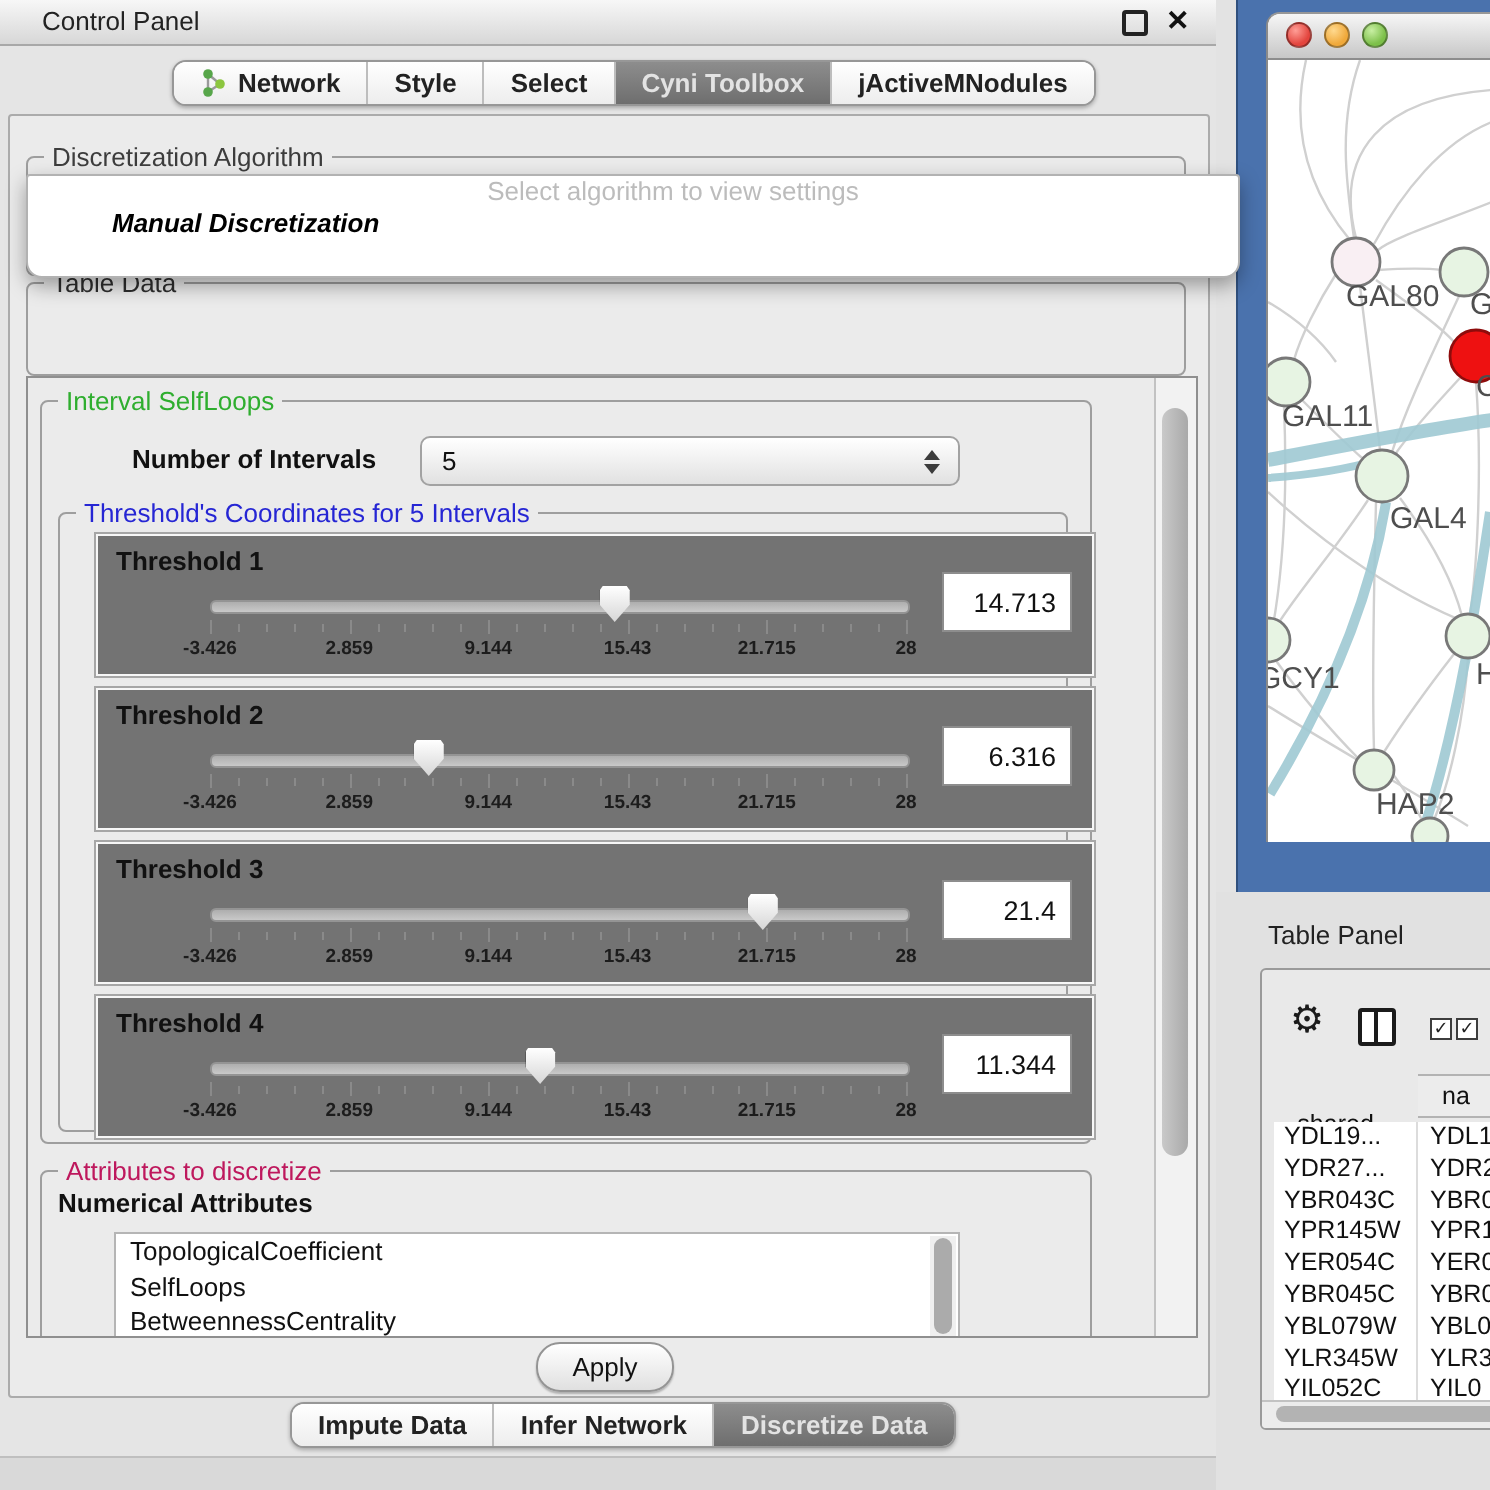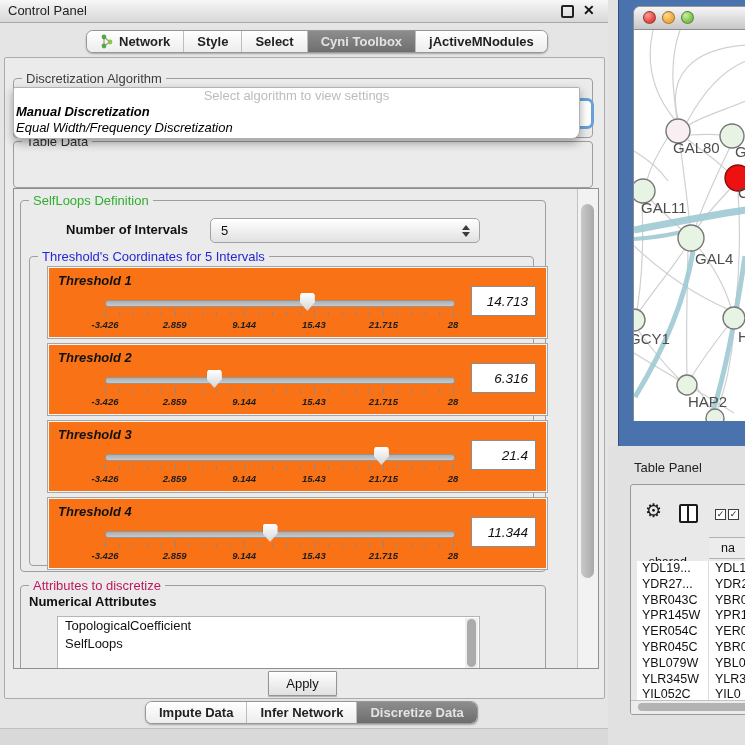--- a/index.html
+++ b/index.html
@@ -3,21 +3,21 @@
 <meta charset="utf-8">
 <style>
   html,body{margin:0;padding:0;}
   body{width:745px;height:745px;position:relative;overflow:hidden;
        font-family:"Liberation Sans",sans-serif;background:#d9d9d9;color:#111;}
   
   .cp-window{position:absolute;left:0;top:0;width:608px;height:728px;background:#e5e5e5;
              border-right:1px solid #b9b9b9;border-bottom:1px solid #bfbfbf;}
   .titlebar{position:absolute;left:0;top:0;width:100%;height:22px;
             background:linear-gradient(#f7f7f7,#d7d7d7);border-bottom:1px solid #a8a8a8;}
-  .titlebar .t{position:absolute;left:8px;top:3px;font-size:13px;color:#222;}
+  .titlebar .t{position:absolute;left:21px;top:3px;font-size:13px;color:#222;}
   .float-ic{position:absolute;left:561px;top:5px;width:9px;height:9px;border:2px solid #222;border-radius:2px;}
   .close-ic{position:absolute;left:583px;top:2px;font-size:14px;font-weight:bold;color:#111;line-height:17px;}
   
   .seg{position:absolute;display:flex;border:1px solid #979797;border-radius:7px;overflow:hidden;
        background:#fff;box-shadow:0 1px 2px rgba(0,0,0,.28);}
   .seg-item{padding:3px 13px;font-size:13px;font-weight:bold;color:#222;display:flex;align-items:center;gap:5px;
             background:linear-gradient(#ffffff,#ededed);border-right:1px solid #bdbdbd;white-space:nowrap;}
   .seg-item:last-child{border-right:none;}
   .seg-item.sel{background:linear-gradient(#8d8d8d,#6e6e6e);color:#e3e3e3;justify-content:flex-end;}
   
@@ -29,52 +29,52 @@
          font-size:13px;color:#111;display:flex;align-items:center;padding:0 10px;box-shadow:inset 0 1px 0 #fff;}
   .combo .arrows{position:absolute;right:9px;top:50%;transform:translateY(-50%);}
   .arr-up{width:0;height:0;border-left:4px solid transparent;border-right:4px solid transparent;
           border-bottom:5px solid #3c3c3c;margin-bottom:2px;}
   .arr-dn{width:0;height:0;border-left:4px solid transparent;border-right:4px solid transparent;
           border-top:5px solid #3c3c3c;}
   
   .focus-combo{position:absolute;left:22px;top:98px;width:566px;height:25px;background:#fff;
                border:3px solid #67a1d7;border-radius:7px;z-index:1;}
   .popup{position:absolute;left:13px;top:87px;width:565px;height:50px;background:#fff;z-index:5;
-         border:1px solid #b2b2b2;border-radius:2px 2px 8px 8px;box-shadow:0 4px 10px rgba(0,0,0,.35);}
+         border:1px solid #b2b2b2;border-radius:2px 2px 8px 8px;box-shadow:0 4px 10px rgba(0,0,0,.35);padding-left:40px;}
   .popup-hint{text-align:center;color:#bcbcbc;font-size:13px;height:16px;line-height:16px;}
   .popup-opt{font-size:13px;height:16px;line-height:16px;padding-left:2px;color:#000;font-style:italic;}
   .popup-opt.bold{font-weight:bold;}
   
   .scrollpane{position:absolute;left:13px;top:188px;width:584px;height:479px;border:1px solid #8f8f8f;
               background:#ebebeb;overflow:hidden;}
   .vsb{position:absolute;right:0;top:0;width:20px;height:100%;background:#f2f2f2;border-left:1px solid #c2c2c2;}
   .vsb-thumb{position:absolute;left:3px;top:15px;width:13px;height:374px;border-radius:7px;
              background:linear-gradient(90deg,#c9c9c9,#a9a9a9);}
   
-  .th-panel{position:absolute;left:33px;width:499px;height:71px;border:1px solid #a6a6a6;background:#f97316;
-            box-shadow:inset 0 0 0 1px #f7f7f7;font-style:italic;}
+  .th-panel{position:absolute;left:33px;width:499px;height:71px;border:1px solid #a6a6a6;background:#737373;
+            box-shadow:inset 0 0 0 1px #f7f7f7;}
   .th-label{position:absolute;left:10px;top:6px;font-size:13px;font-weight:bold;}
   .track{position:absolute;left:57px;top:33px;width:348px;height:5px;border:1px solid #949494;border-radius:3px;
          background:linear-gradient(#aeaeae,#c9c9c9);}
   .thumb{position:absolute;top:-8px;width:15px;height:18px;background:linear-gradient(#ffffff,#d6d6d6);
          clip-path:polygon(10% 0,90% 0,100% 12%,100% 52%,50% 100%,0 52%,0 12%);
          filter:drop-shadow(0 0 1px rgba(0,0,0,.6));}
   .ticks{position:absolute;left:57px;top:43px;width:348px;height:8px;}
   .tick{position:absolute;width:1px;height:4px;top:2px;background:#8a8a8a;}
   .tick.major{height:7px;top:0;}
   .tick-labels{position:absolute;left:57px;top:52px;width:348px;height:12px;font-size:9.5px;font-weight:bold;color:#1c1c1c;}
   .ticklab{position:absolute;transform:translateX(-50%);white-space:nowrap;}
   .val-box{position:absolute;right:11px;top:19px;width:56px;height:28px;background:#fff;border:1px solid #8d8d8d;
            font-size:13.5px;display:flex;align-items:center;justify-content:flex-end;padding-right:7px;}
   
   .attr-list{position:absolute;left:55px;top:614px;width:421px;height:120px;background:#fff;border:1px solid #b5b5b5;}
   .attr-item{font-size:13px;line-height:17.5px;padding-left:7px;white-space:nowrap;}
   .list-vsb{position:absolute;right:1px;top:1px;width:13px;height:50px;background:#efefef;}
   .list-vsb-thumb{position:absolute;left:2px;top:1px;width:9px;height:48px;border-radius:5px;background:#ababab;}
-  .apply-btn{position:absolute;left:268px;top:671px;width:67px;height:23px;border:1px solid #949494;border-radius:1px;
+  .apply-btn{position:absolute;left:268px;top:671px;width:67px;height:23px;border:1px solid #949494;border-radius:12px;
              background:linear-gradient(#ffffff,#e0e0e0);font-size:13px;display:flex;align-items:center;
              justify-content:center;box-shadow:0 1px 1px rgba(0,0,0,.25);}
   
   .net-ic{width:14px;height:15px;display:inline-block;}
   
   .right-bg{position:absolute;left:608px;top:0;width:137px;height:446px;background:#e3e3e3;}
   .net-blue{position:absolute;left:618px;top:0;width:127px;height:446px;background:#4a72ad;border-left:1px solid #30507e;}
   .mac-window{position:absolute;left:633px;top:6px;width:112px;height:414px;border-radius:7px 0 0 0;overflow:hidden;
               border-left:1px solid #8a8a8a;border-top:1px solid #979797;background:#fff;}
   .mac-titlebar{position:relative;height:22px;background:linear-gradient(#f6f6f6,#c7c7c7);border-bottom:1px solid #8d8d8d;}
@@ -142,34 +142,33 @@
   <div class="main-panel"></div>
 
   <div class="groupbox" style="left:13px;top:78px;width:578px;height:58px;">
     <div class="gtitle" style="color:#3d3d3d;">Discretization Algorithm</div>
   </div>
   <div class="focus-combo"></div>
 
   <div class="popup">
     <div class="popup-hint">Select algorithm to view settings</div>
     <div class="popup-opt bold">Manual Discretization</div>
-    <div class="popup-opt">Equal Width/Frequency Discretization</div>
   </div>
 
   <div class="groupbox" style="left:13px;top:141px;width:578px;height:45px;">
     <div class="gtitle" style="color:#2e2e2e;">Table Data</div>
   </div>
 
   <div class="scrollpane">
     <div class="vsb">
         <div class="vsb-thumb"></div>
       </div>
 
     <div class="groupbox" style="left:6px;top:11px;width:524px;height:370px;">
-      <div class="gtitle" style="color:#2fae2f;">SelfLoops Definition</div>
+      <div class="gtitle" style="color:#2fae2f;">Interval SelfLoops</div>
       <div style="position:absolute;left:45px;top:21px;font-size:13px;font-weight:bold;">Number of Intervals</div>
       <div class="combo" style="left:189px;top:17px;width:248px;height:23px;">
         <span>5</span>
         <span class="arrows">
             <div class="arr-up"></div>
             <div class="arr-dn"></div>
           </span>
       </div>
       <div class="groupbox" style="left:8px;top:55px;width:503px;height:308px;">
         <div class="gtitle" style="color:#2626d4;">Threshold's Coordinates for 5 Intervals</div>
@@ -349,20 +348,21 @@
       <div class="val-box">11.344</div>
     </div>
 
     <div class="groupbox" style="left:6px;top:396px;width:524px;height:110px;">
       <div class="gtitle" style="color:#be185d;">Attributes to discretize</div>
       <div style="position:absolute;left:8px;top:8px;font-size:13px;font-weight:bold;">Numerical Attributes</div>
       <div class="attr-list" style="left:36px;top:30px;">
         <div>
             <div class="attr-item">TopologicalCoefficient</div>
             <div class="attr-item">SelfLoops</div>
+            <div class="attr-item">BetweennessCentrality</div>
           </div>
         <div class="list-vsb">
             <div class="list-vsb-thumb"></div>
           </div>
       </div>
     </div>
   </div>
 
   <div class="apply-btn">Apply</div>
 

